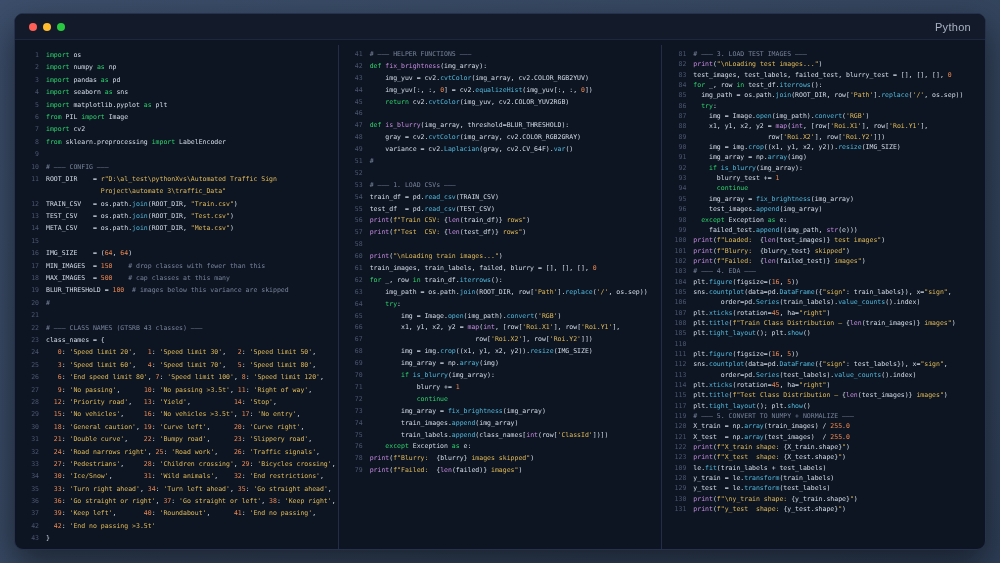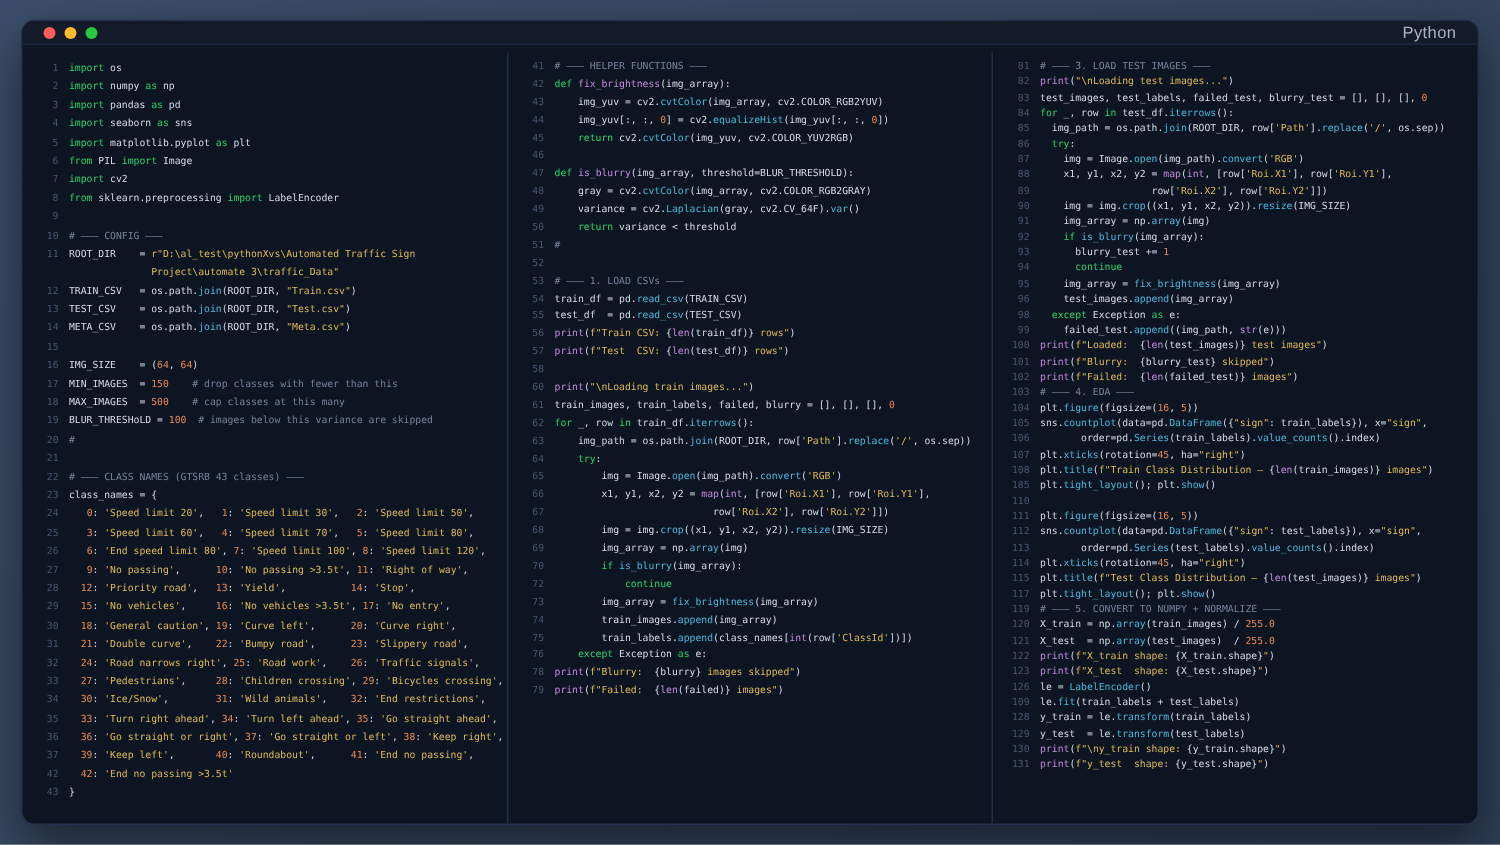--- a/index.html
+++ b/index.html
@@ -8,21 +8,21 @@
   }
   *{box-sizing:border-box}
   html,body{margin:0;padding:0}
   body{width:1000px;height:563px;overflow:hidden;font-family:"DejaVu Sans Mono",monospace}
   .stage{position:relative;width:1000px;height:563px;
     background:linear-gradient(135deg,#3c4e6b 0%,#35465f 55%,#2e3e57 100%)}
   .window{position:absolute;left:14px;top:13px;right:14px;bottom:13px;
     background:#0e1522;border:1px solid #26314d;border-radius:9px;
     box-shadow:0 14px 34px rgba(0,0,0,.5);overflow:hidden;
     display:flex;flex-direction:column}
-  .titlebar{height:16px;flex:none;display:flex;align-items:center;
+  .titlebar{height:26px;flex:none;display:flex;align-items:center;
     padding:0 14px;background:#131a29;border-bottom:1px solid #1e2740}
   .lights{display:flex;gap:6px}
   .light{width:8px;height:8px;border-radius:50%;background:#555}
   .title{margin-left:auto;font-family:"Liberation Sans",sans-serif;
     font-size:11px;color:#a9b3c4;letter-spacing:.3px}
   .code-area{flex:1;display:flex;min-height:0;padding-top:5px}
   .code-col{flex:1 1 0;min-width:0;padding:4px 4px 0 8px;overflow:hidden}
   .code-col + .code-col{border-left:1px solid #232d49}
   .line{display:flex;white-space:pre;font-size:6.5px}
   .col-a .line{height:12.4px;line-height:12.4px}
@@ -93,40 +93,40 @@
       <div class="code-col col-b" id="col-1">
           <div class="line"><span class="ln">41</span><span class="code"><span class="tk-c"># ——— HELPER FUNCTIONS ———</span></span></div>
           <div class="line"><span class="ln">42</span><span class="code"><span class="tk-k">def</span><span class="tk-d"> </span><span class="tk-f">fix_brightness</span><span class="tk-d">(img_array):</span></span></div>
           <div class="line"><span class="ln">43</span><span class="code"><span class="tk-d">    img_yuv = cv2.</span><span class="tk-m">cvtColor</span><span class="tk-d">(img_array, cv2.COLOR_RGB2YUV)</span></span></div>
           <div class="line"><span class="ln">44</span><span class="code"><span class="tk-d">    img_yuv[:, :, </span><span class="tk-n">0</span><span class="tk-d">] = cv2.</span><span class="tk-m">equalizeHist</span><span class="tk-d">(img_yuv[:, :, </span><span class="tk-n">0</span><span class="tk-d">])</span></span></div>
           <div class="line"><span class="ln">45</span><span class="code"><span class="tk-d">    </span><span class="tk-k">return</span><span class="tk-d"> cv2.</span><span class="tk-m">cvtColor</span><span class="tk-d">(img_yuv, cv2.COLOR_YUV2RGB)</span></span></div>
           <div class="line"><span class="ln">46</span><span class="code"></span></div>
           <div class="line"><span class="ln">47</span><span class="code"><span class="tk-k">def</span><span class="tk-d"> </span><span class="tk-f">is_blurry</span><span class="tk-d">(img_array, threshold=BLUR_THRESHOLD):</span></span></div>
           <div class="line"><span class="ln">48</span><span class="code"><span class="tk-d">    gray = cv2.</span><span class="tk-m">cvtColor</span><span class="tk-d">(img_array, cv2.COLOR_RGB2GRAY)</span></span></div>
           <div class="line"><span class="ln">49</span><span class="code"><span class="tk-d">    variance = cv2.</span><span class="tk-m">Laplacian</span><span class="tk-d">(gray, cv2.CV_64F).</span><span class="tk-m">var</span><span class="tk-d">()</span></span></div>
-          <div class="line"><span class="ln">50</span><span class="code"><span class="tk-d">    </span><span class="tk-k">return</span><span class="tk-d"> variance &lt; threshold</span></span></div>
           <div class="line"><span class="ln">51</span><span class="code"><span class="tk-c"># </span></span></div>
           <div class="line"><span class="ln">52</span><span class="code"></span></div>
           <div class="line"><span class="ln">53</span><span class="code"><span class="tk-c"># ——— 1. LOAD CSVs ———</span></span></div>
           <div class="line"><span class="ln">54</span><span class="code"><span class="tk-d">train_df = pd.</span><span class="tk-m">read_csv</span><span class="tk-d">(TRAIN_CSV)</span></span></div>
           <div class="line"><span class="ln">55</span><span class="code"><span class="tk-d">test_df  = pd.</span><span class="tk-m">read_csv</span><span class="tk-d">(TEST_CSV)</span></span></div>
           <div class="line"><span class="ln">56</span><span class="code"><span class="tk-b">print</span><span class="tk-d">(</span><span class="tk-s">f"Train CSV: </span><span class="tk-d">{</span><span class="tk-b">len</span><span class="tk-d">(train_df)}</span><span class="tk-s"> rows"</span><span class="tk-d">)</span></span></div>
           <div class="line"><span class="ln">57</span><span class="code"><span class="tk-b">print</span><span class="tk-d">(</span><span class="tk-s">f"Test  CSV: </span><span class="tk-d">{</span><span class="tk-b">len</span><span class="tk-d">(test_df)}</span><span class="tk-s"> rows"</span><span class="tk-d">)</span></span></div>
           <div class="line"><span class="ln">58</span><span class="code"></span></div>
           <div class="line"><span class="ln">60</span><span class="code"><span class="tk-b">print</span><span class="tk-d">(</span><span class="tk-s">"\nLoading train images..."</span><span class="tk-d">)</span></span></div>
           <div class="line"><span class="ln">61</span><span class="code"><span class="tk-d">train_images, train_labels, failed, blurry = [], [], [], </span><span class="tk-n">0</span></span></div>
           <div class="line"><span class="ln">62</span><span class="code"><span class="tk-k">for</span><span class="tk-d"> _, row </span><span class="tk-k">in</span><span class="tk-d"> train_df.</span><span class="tk-m">iterrows</span><span class="tk-d">():</span></span></div>
           <div class="line"><span class="ln">63</span><span class="code"><span class="tk-d">    img_path = os.path.</span><span class="tk-m">join</span><span class="tk-d">(ROOT_DIR, row[</span><span class="tk-s">'Path'</span><span class="tk-d">].</span><span class="tk-m">replace</span><span class="tk-d">(</span><span class="tk-s">'/'</span><span class="tk-d">, os.sep))</span></span></div>
           <div class="line"><span class="ln">64</span><span class="code"><span class="tk-d">    </span><span class="tk-k">try</span><span class="tk-d">:</span></span></div>
           <div class="line"><span class="ln">65</span><span class="code"><span class="tk-d">        img = Image.</span><span class="tk-m">open</span><span class="tk-d">(img_path).</span><span class="tk-m">convert</span><span class="tk-d">(</span><span class="tk-s">'RGB'</span><span class="tk-d">)</span></span></div>
           <div class="line"><span class="ln">66</span><span class="code"><span class="tk-d">        x1, y1, x2, y2 = </span><span class="tk-b">map</span><span class="tk-d">(</span><span class="tk-b">int</span><span class="tk-d">, [row[</span><span class="tk-s">'Roi.X1'</span><span class="tk-d">], row[</span><span class="tk-s">'Roi.Y1'</span><span class="tk-d">],</span></span></div>
           <div class="line"><span class="ln">67</span><span class="code"><span class="tk-d">                           row[</span><span class="tk-s">'Roi.X2'</span><span class="tk-d">], row[</span><span class="tk-s">'Roi.Y2'</span><span class="tk-d">]])</span></span></div>
           <div class="line"><span class="ln">68</span><span class="code"><span class="tk-d">        img = img.</span><span class="tk-m">crop</span><span class="tk-d">((x1, y1, x2, y2)).</span><span class="tk-m">resize</span><span class="tk-d">(IMG_SIZE)</span></span></div>
           <div class="line"><span class="ln">69</span><span class="code"><span class="tk-d">        img_array = np.</span><span class="tk-m">array</span><span class="tk-d">(img)</span></span></div>
           <div class="line"><span class="ln">70</span><span class="code"><span class="tk-d">        </span><span class="tk-k">if</span><span class="tk-d"> </span><span class="tk-m">is_blurry</span><span class="tk-d">(img_array):</span></span></div>
+          <div class="line"><span class="ln">71</span><span class="code"><span class="tk-d">            blurry += </span><span class="tk-n">1</span></span></div>
           <div class="line"><span class="ln">72</span><span class="code"><span class="tk-d">            </span><span class="tk-k">continue</span></span></div>
           <div class="line"><span class="ln">73</span><span class="code"><span class="tk-d">        img_array = </span><span class="tk-m">fix_brightness</span><span class="tk-d">(img_array)</span></span></div>
           <div class="line"><span class="ln">74</span><span class="code"><span class="tk-d">        train_images.</span><span class="tk-m">append</span><span class="tk-d">(img_array)</span></span></div>
           <div class="line"><span class="ln">75</span><span class="code"><span class="tk-d">        train_labels.</span><span class="tk-m">append</span><span class="tk-d">(class_names[</span><span class="tk-b">int</span><span class="tk-d">(row[</span><span class="tk-s">'ClassId'</span><span class="tk-d">])])</span></span></div>
           <div class="line"><span class="ln">76</span><span class="code"><span class="tk-d">    </span><span class="tk-k">except</span><span class="tk-d"> Exception </span><span class="tk-k">as</span><span class="tk-d"> e:</span></span></div>
           <div class="line"><span class="ln">78</span><span class="code"><span class="tk-b">print</span><span class="tk-d">(</span><span class="tk-s">f"Blurry:  </span><span class="tk-d">{blurry}</span><span class="tk-s"> images skipped"</span><span class="tk-d">)</span></span></div>
           <div class="line"><span class="ln">79</span><span class="code"><span class="tk-b">print</span><span class="tk-d">(</span><span class="tk-s">f"Failed:  </span><span class="tk-d">{</span><span class="tk-b">len</span><span class="tk-d">(failed)}</span><span class="tk-s"> images"</span><span class="tk-d">)</span></span></div>
         </div>
       <div class="code-col col-c" id="col-2">
           <div class="line"><span class="ln">81</span><span class="code"><span class="tk-c"># ——— 3. LOAD TEST IMAGES ———</span></span></div>
@@ -162,21 +162,20 @@
           <div class="line"><span class="ln">112</span><span class="code"><span class="tk-d">sns.</span><span class="tk-m">countplot</span><span class="tk-d">(data=pd.</span><span class="tk-m">DataFrame</span><span class="tk-d">({</span><span class="tk-s">"sign"</span><span class="tk-d">: test_labels}), x=</span><span class="tk-s">"sign"</span><span class="tk-d">,</span></span></div>
           <div class="line"><span class="ln">113</span><span class="code"><span class="tk-d">       order=pd.</span><span class="tk-m">Series</span><span class="tk-d">(test_labels).</span><span class="tk-m">value_counts</span><span class="tk-d">().index)</span></span></div>
           <div class="line"><span class="ln">114</span><span class="code"><span class="tk-d">plt.</span><span class="tk-m">xticks</span><span class="tk-d">(rotation=</span><span class="tk-n">45</span><span class="tk-d">, ha=</span><span class="tk-s">"right"</span><span class="tk-d">)</span></span></div>
           <div class="line"><span class="ln">115</span><span class="code"><span class="tk-d">plt.</span><span class="tk-m">title</span><span class="tk-d">(</span><span class="tk-s">f"Test Class Distribution — </span><span class="tk-d">{</span><span class="tk-b">len</span><span class="tk-d">(test_images)}</span><span class="tk-s"> images"</span><span class="tk-d">)</span></span></div>
           <div class="line"><span class="ln">117</span><span class="code"><span class="tk-d">plt.</span><span class="tk-m">tight_layout</span><span class="tk-d">(); plt.</span><span class="tk-m">show</span><span class="tk-d">()</span></span></div>
           <div class="line"><span class="ln">119</span><span class="code"><span class="tk-c"># ——— 5. CONVERT TO NUMPY + NORMALIZE ———</span></span></div>
           <div class="line"><span class="ln">120</span><span class="code"><span class="tk-d">X_train = np.</span><span class="tk-m">array</span><span class="tk-d">(train_images) / </span><span class="tk-n">255.0</span></span></div>
           <div class="line"><span class="ln">121</span><span class="code"><span class="tk-d">X_test  = np.</span><span class="tk-m">array</span><span class="tk-d">(test_images)  / </span><span class="tk-n">255.0</span></span></div>
           <div class="line"><span class="ln">122</span><span class="code"><span class="tk-b">print</span><span class="tk-d">(</span><span class="tk-s">f"X_train shape: </span><span class="tk-d">{X_train.shape}</span><span class="tk-s">"</span><span class="tk-d">)</span></span></div>
           <div class="line"><span class="ln">123</span><span class="code"><span class="tk-b">print</span><span class="tk-d">(</span><span class="tk-s">f"X_test  shape: </span><span class="tk-d">{X_test.shape}</span><span class="tk-s">"</span><span class="tk-d">)</span></span></div>
-          <div class="line"><span class="ln">126</span><span class="code"><span class="tk-d">le = </span><span class="tk-m">LabelEncoder</span><span class="tk-d">()</span></span></div>
           <div class="line"><span class="ln">109</span><span class="code"><span class="tk-d">le.</span><span class="tk-m">fit</span><span class="tk-d">(train_labels + test_labels)</span></span></div>
           <div class="line"><span class="ln">128</span><span class="code"><span class="tk-d">y_train = le.</span><span class="tk-m">transform</span><span class="tk-d">(train_labels)</span></span></div>
           <div class="line"><span class="ln">129</span><span class="code"><span class="tk-d">y_test  = le.</span><span class="tk-m">transform</span><span class="tk-d">(test_labels)</span></span></div>
           <div class="line"><span class="ln">130</span><span class="code"><span class="tk-b">print</span><span class="tk-d">(</span><span class="tk-s">f"\ny_train shape: </span><span class="tk-d">{y_train.shape}</span><span class="tk-s">"</span><span class="tk-d">)</span></span></div>
           <div class="line"><span class="ln">131</span><span class="code"><span class="tk-b">print</span><span class="tk-d">(</span><span class="tk-s">f"y_test  shape: </span><span class="tk-d">{y_test.shape}</span><span class="tk-s">"</span><span class="tk-d">)</span></span></div>
         </div>
     </div>
   </div>
 </div>
 

